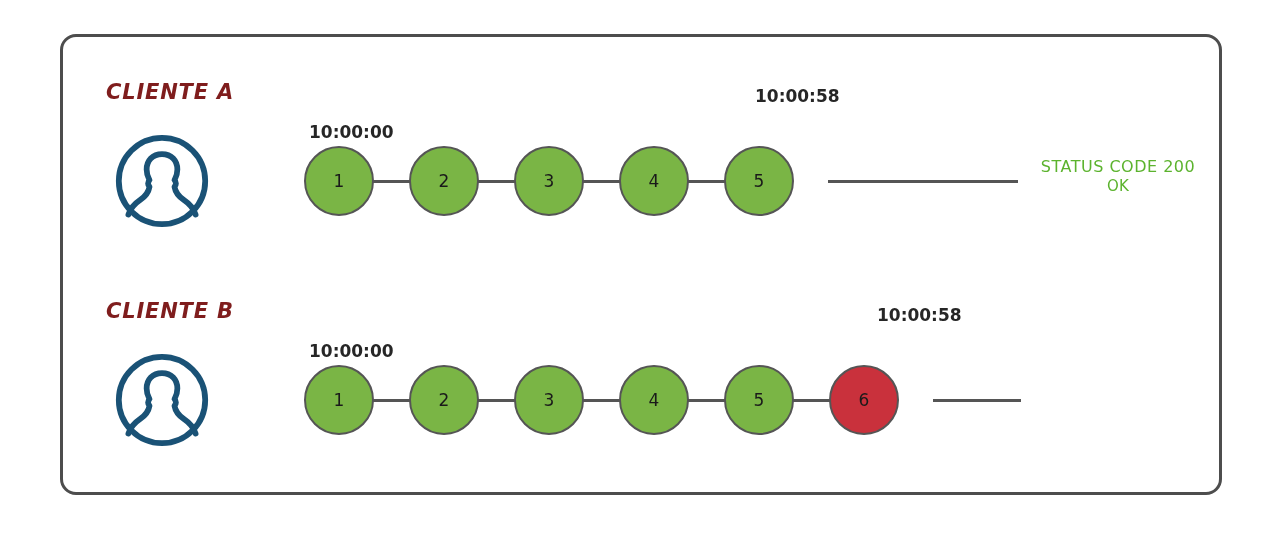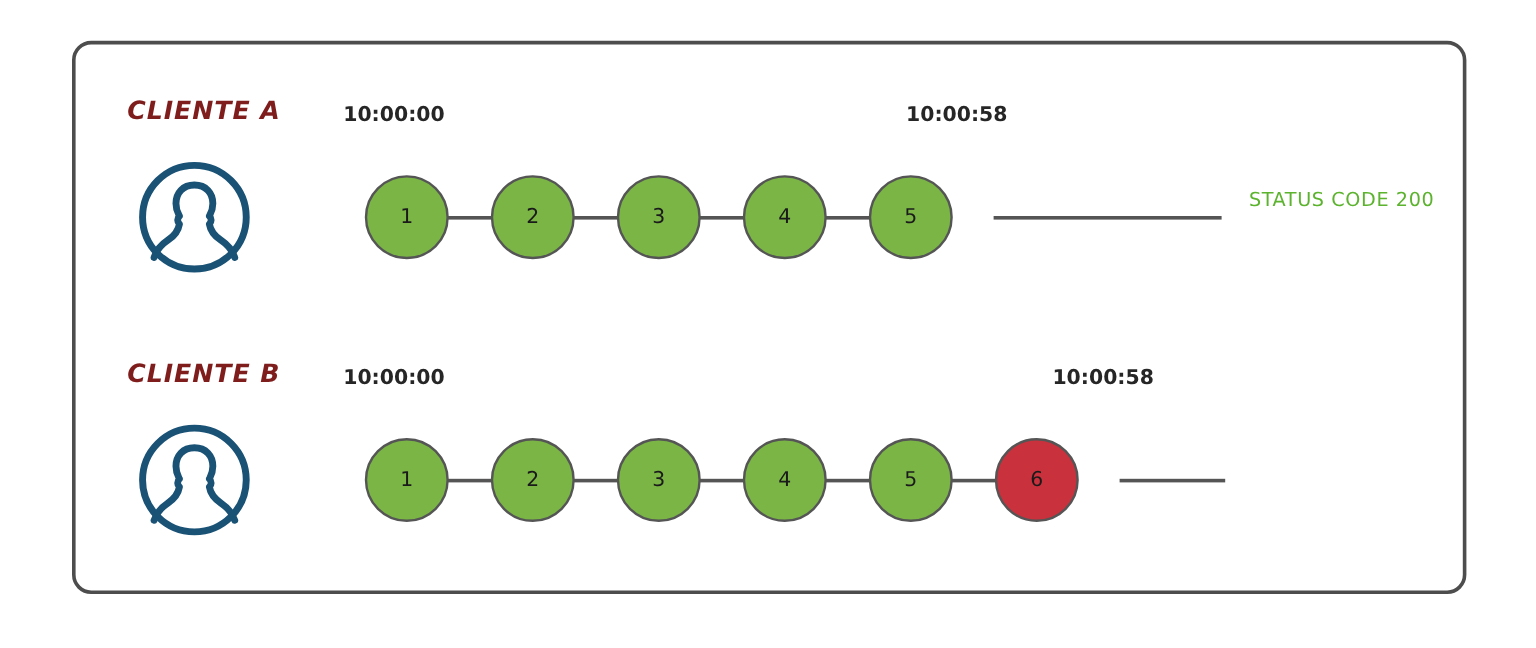--- a/index.html
+++ b/index.html
@@ -72,21 +72,21 @@
   
   .timestamp {
     position: absolute;
     top: 86px;
     font-family: "DejaVu Sans", sans-serif;
     font-size: 17px;
     font-weight: bold;
     color: #262626;
     white-space: nowrap;
   }
-  .ts-start { left: 286px; }
+  .ts-start { left: 309px; margin-top: 36px; }
   .row-a .ts-end { left: 755px; }
   .row-b .ts-end { left: 877px; }
 
   
   .chain {
     position: absolute;
     left: 304px;
     top: 146px;
     height: 74px;
   }
@@ -176,20 +176,21 @@
 
       <div class="node ok" style="left:0px;">1</div>
       <div class="node ok" style="left:105px;">2</div>
       <div class="node ok" style="left:210px;">3</div>
       <div class="node ok" style="left:315px;">4</div>
       <div class="node ok" style="left:420px;">5</div>
     </div>
 
     <div class="status ok">
       <div class="line1">STATUS CODE 200</div>
+      <div class="line2">OK</div>
     </div>
   </div>
 
   <div class="row row-b">
 
     <div class="client-label">CLIENTE B</div>
 
     <div class="avatar">
       <svg viewBox="0 0 100 100" xmlns="http://www.w3.org/2000/svg" aria-hidden="true">
         <circle cx="50" cy="50" r="45" fill="none" stroke="#1a5276" stroke-width="6"></circle>

